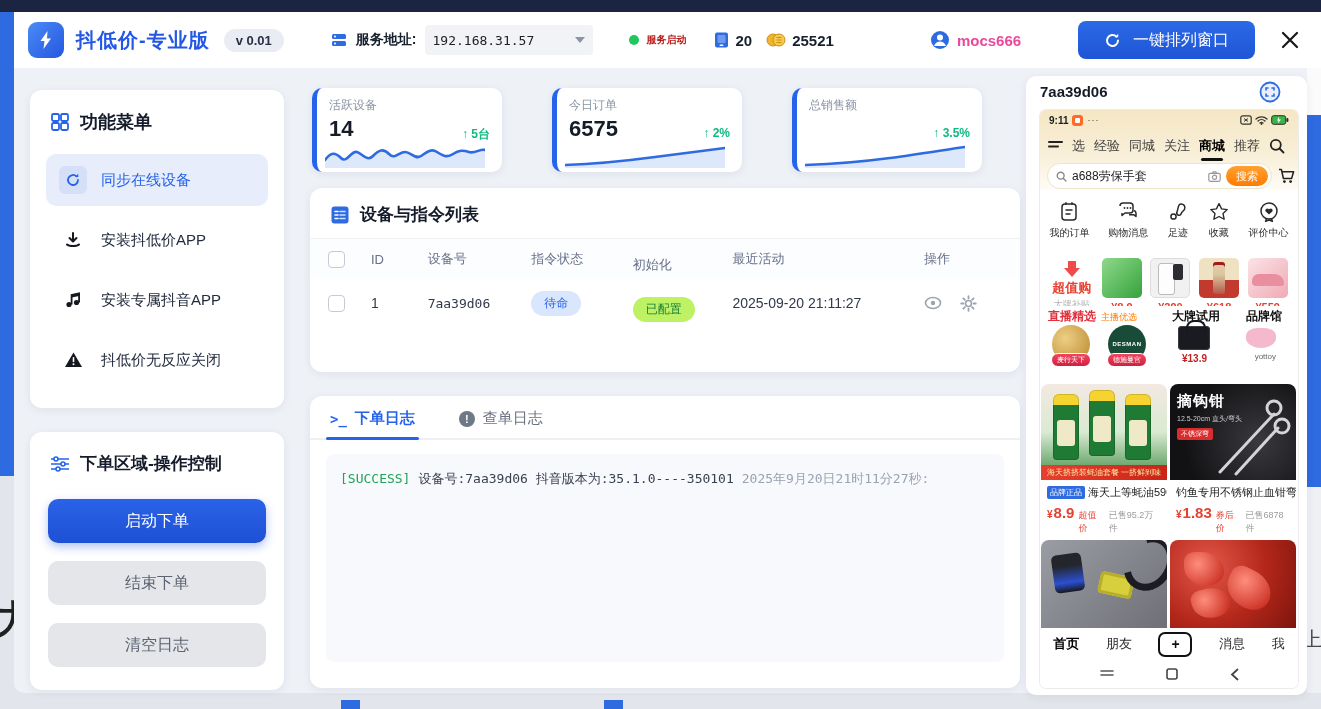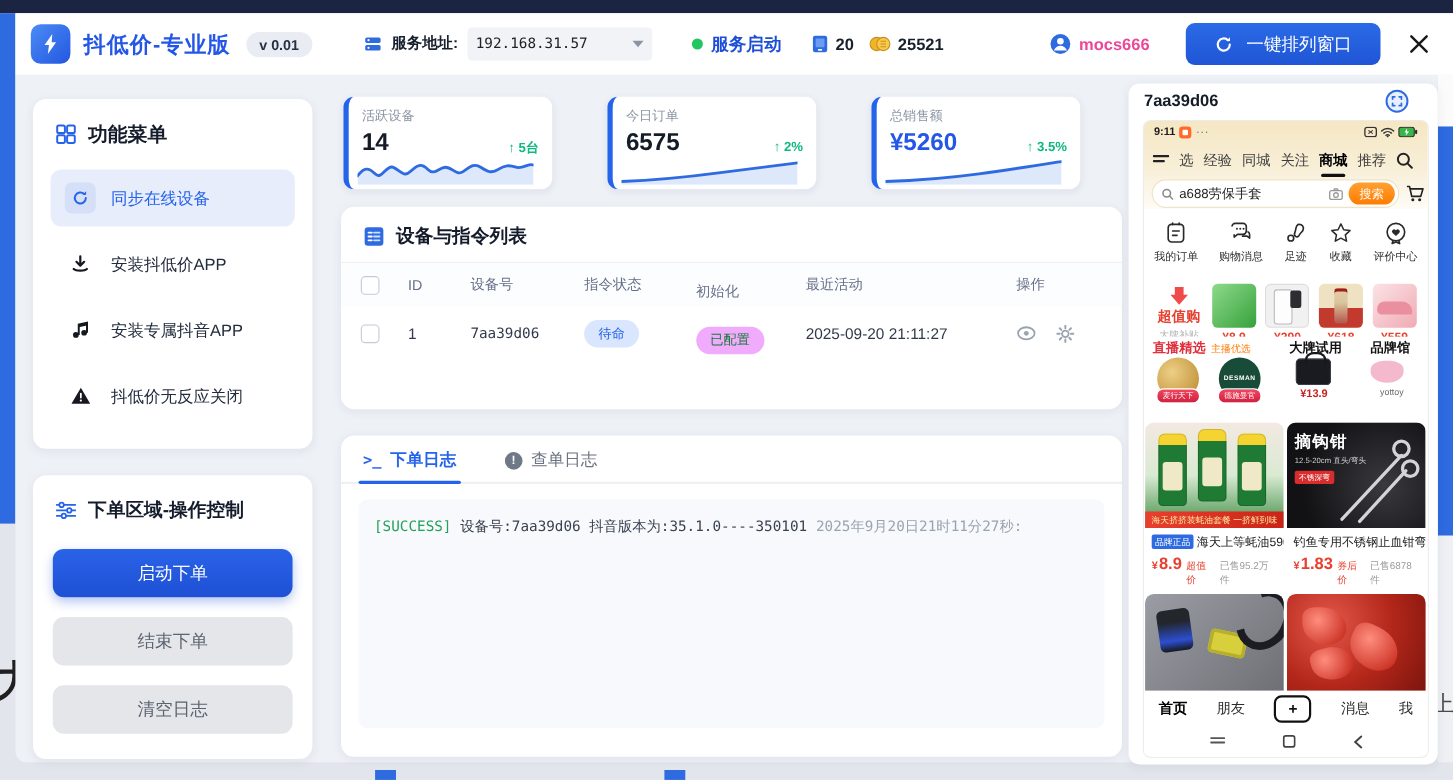--- a/index.html
+++ b/index.html
@@ -29,21 +29,21 @@
   .ver-pill{margin-left:14px;background:#e9edf3;color:#273043;font-weight:bold;font-size:13px;
             padding:4px 12px;border-radius:13px;}
   .srv-group{margin-left:46px;display:flex;align-items:center;}
   .srv-label{font-size:14px;font-weight:bold;color:#18202e;margin-left:8px;}
   .srv-box{margin-left:8px;width:168px;height:30px;background:#f1f3f6;border-radius:4px;
            display:flex;align-items:center;justify-content:space-between;padding:0 8px;box-sizing:border-box;cursor:pointer;}
   .srv-ip{font-family:"DejaVu Sans Mono","Liberation Mono",monospace;font-size:13px;color:#222;}
   .caret{width:0;height:0;border-left:5px solid transparent;border-right:5px solid transparent;border-top:6px solid #8a94a6;}
   .status-group{margin-left:36px;display:flex;align-items:center;}
   .dot{width:10px;height:10px;border-radius:50%;background:#22c55e;}
-  .status-text{font-size:16px;font-weight:bold;color:#1d4ed8;margin-left:8px;}
+  .status-text{font-size:10px;font-weight:bold;color:#b91c1c;margin-left:8px;}
   .count-group{margin-left:26px;display:flex;align-items:center;gap:6px;}
   .count-num{font-size:15px;font-weight:bold;color:#18202e;}
   .user-group{margin-left:96px;display:flex;align-items:center;gap:7px;}
   .user-name{font-size:15px;font-weight:bold;color:#ec4899;}
   .arrange-btn{margin-left:auto;height:38px;background:linear-gradient(180deg,#2b6ae6,#1f55d6);
                color:#fff;border:none;border-radius:8px;display:flex;align-items:center;gap:12px;
                padding:0 26px;font-size:16px;cursor:pointer;font-family:inherit;}
   .close-x{margin-left:24px;cursor:pointer;}
 
   
@@ -77,21 +77,21 @@
   .tbl-title-t{font-size:17px;font-weight:bold;color:#141b2b;}
   .trow{display:flex;align-items:center;padding:0 18px;}
   .trow.head{height:40px;color:#66708a;font-size:13px;background:#fcfdfe;}
   .trow.data{height:48px;color:#32394a;font-size:14px;}
   .col-cb{width:44px;}.col-id{width:58px;}.col-dev{width:106px;}.col-cmd{width:104px;}
   .col-init{width:102px;margin-top:12px;}.col-act{width:196px;}.col-ops{width:80px;display:flex;gap:18px;align-items:center;}
   .cb{width:15px;height:15px;border:1.5px solid #c3cbd8;border-radius:4px;background:#fff;cursor:pointer;}
   .mono{font-family:"DejaVu Sans Mono","Liberation Mono",monospace;font-size:13px;}
   .pill{display:inline-block;padding:4px 13px;border-radius:999px;font-size:12px;}
   .pill-blue{background:#d9e6fd;color:#2563eb;}
-  .pill-green{background:#f0abfc;color:#157a38;}
+  .pill-green{background:#bef264;color:#157a38;}
 
   
   .log-card{left:310px;top:396px;width:710px;height:292px;}
   .log-tabs{display:flex;align-items:flex-end;height:42px;border-bottom:2px solid #eef0f4;padding:0 20px;gap:44px;}
   .log-tab{display:flex;align-items:center;gap:8px;font-size:15px;padding-bottom:10px;cursor:pointer;position:relative;}
   .log-tab.active{color:#2563eb;font-weight:bold;}
   .log-tab.active::after{content:"";position:absolute;left:-4px;right:-4px;bottom:-2px;height:3px;background:#2563eb;border-radius:2px;}
   .log-tab.idle{color:#6b7280;}
   .term-glyph{font-family:"DejaVu Sans Mono",monospace;font-weight:bold;color:#2563eb;font-size:14px;}
   .info-dot{width:16px;height:16px;border-radius:50%;background:#6f7886;color:#fff;font-size:11px;font-weight:bold;
@@ -361,21 +361,20 @@
   <div class="stat-label">今日订单</div>
   <div class="stat-value">6575</div>
   <div class="stat-delta">↑ 2%</div>
   <svg class="spark" viewBox="0 0 160 28" preserveAspectRatio="none">
     <path d="M0,25 C30,24 60,21 90,17 C120,13 145,10 160,8 L160,28 L0,28 Z" fill="#dde8fb"></path>
     <path d="M0,25 C30,24 60,21 90,17 C120,13 145,10 160,8" fill="none" stroke="#2f6be0" stroke-width="2.6" stroke-linecap="round"></path>
   </svg>
 </div>
 <div class="stat" style="left:792px;">
   <div class="stat-label">总销售额</div>
-  <div class="stat-value blue">¥5260</div>
   <div class="stat-delta">↑ 3.5%</div>
   <svg class="spark" viewBox="0 0 160 28" preserveAspectRatio="none">
     <path d="M0,25 C30,24 55,22 85,18 C115,14 145,9 160,7 L160,28 L0,28 Z" fill="#dde8fb"></path>
     <path d="M0,25 C30,24 55,22 85,18 C115,14 145,9 160,7" fill="none" stroke="#2f6be0" stroke-width="2.6" stroke-linecap="round"></path>
   </svg>
 </div>
 
 <div class="card tbl-card">
   <div class="tbl-title">
     <svg width="20" height="20" viewBox="0 0 20 20">

